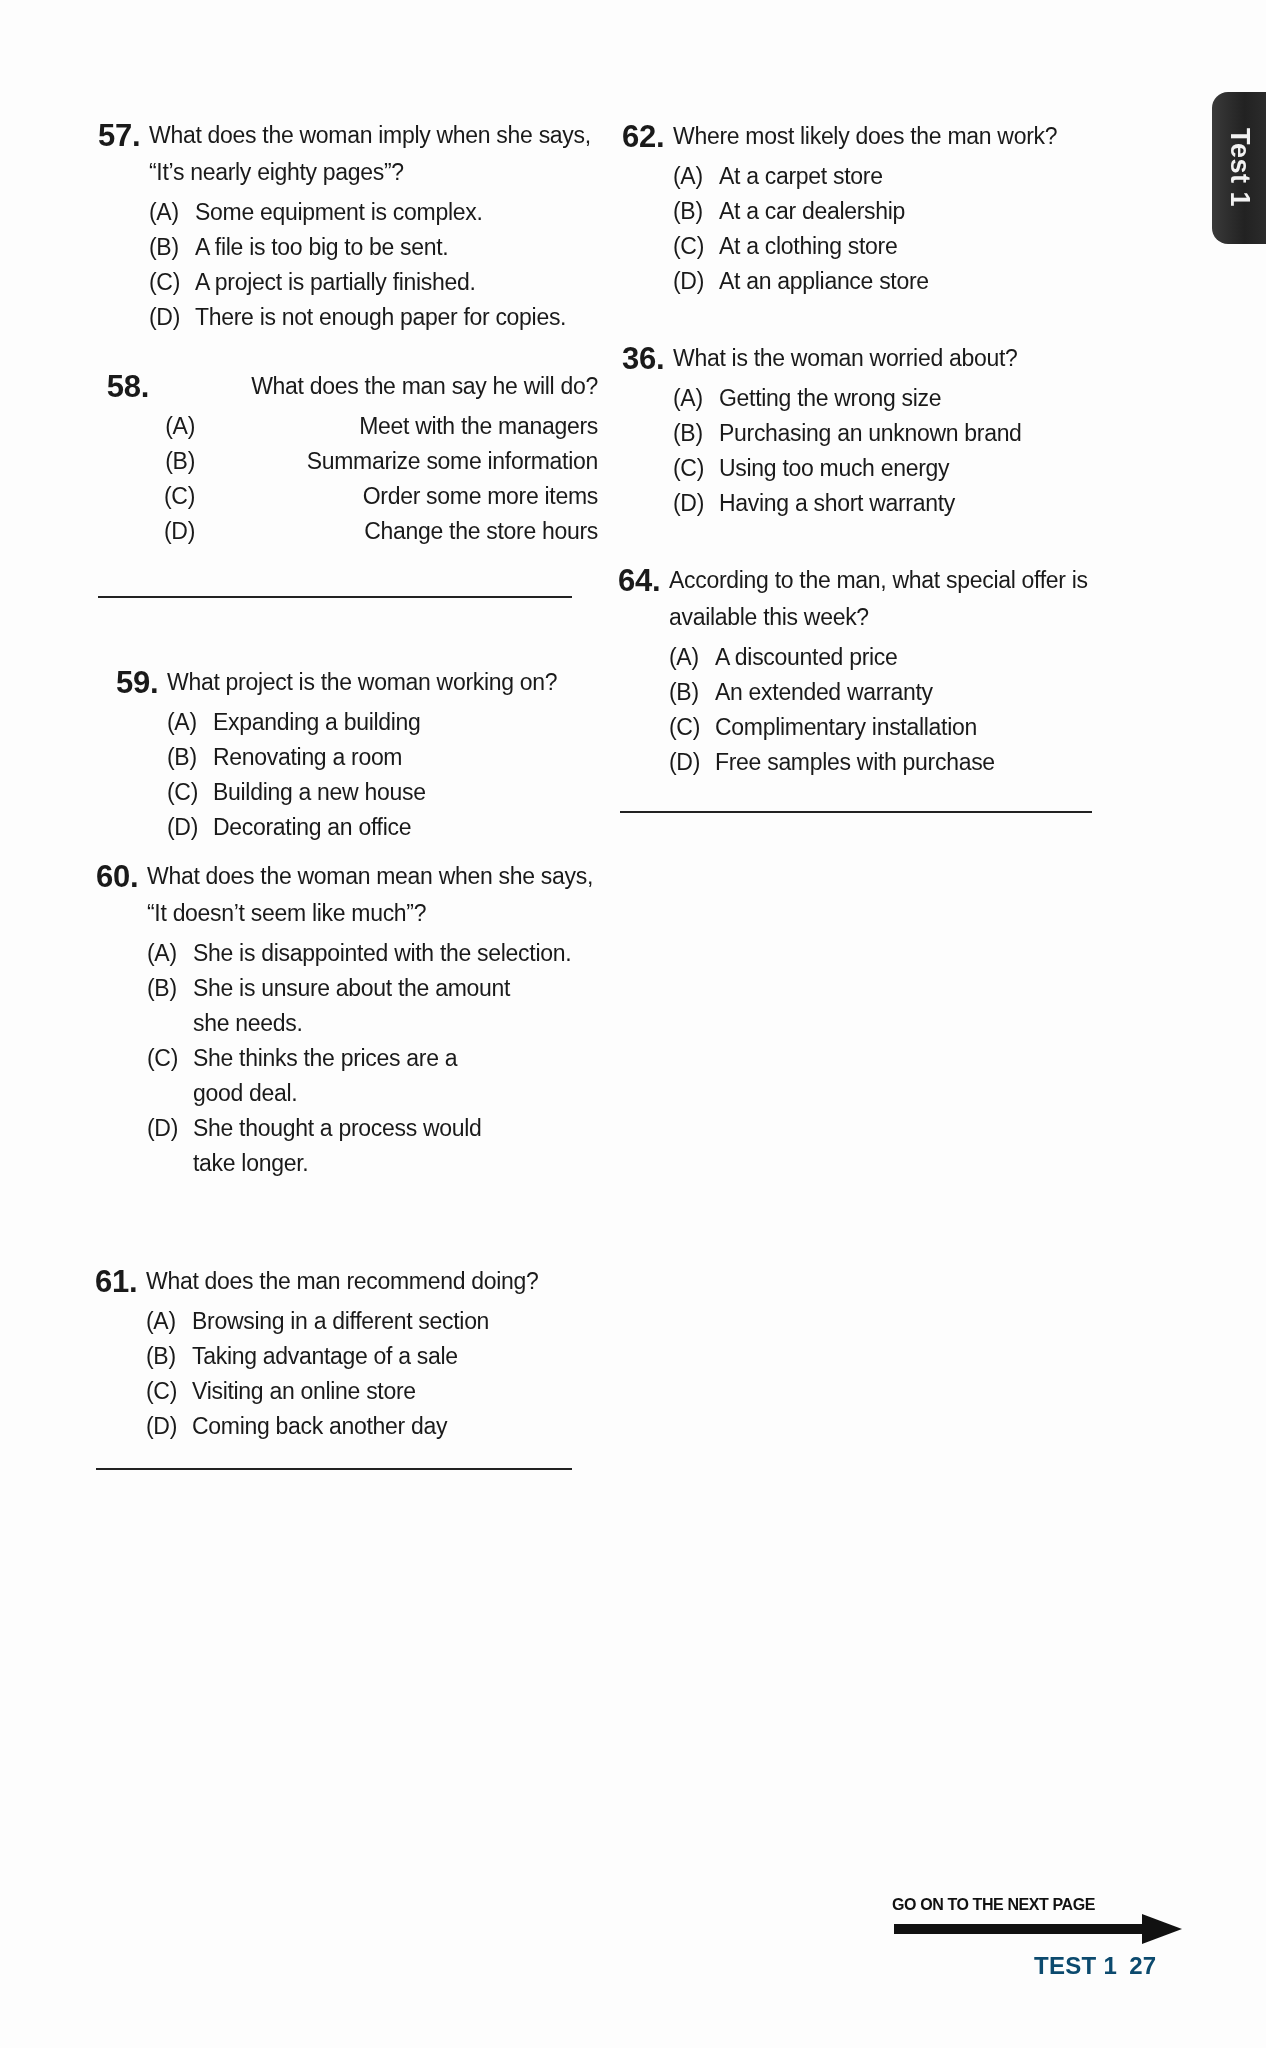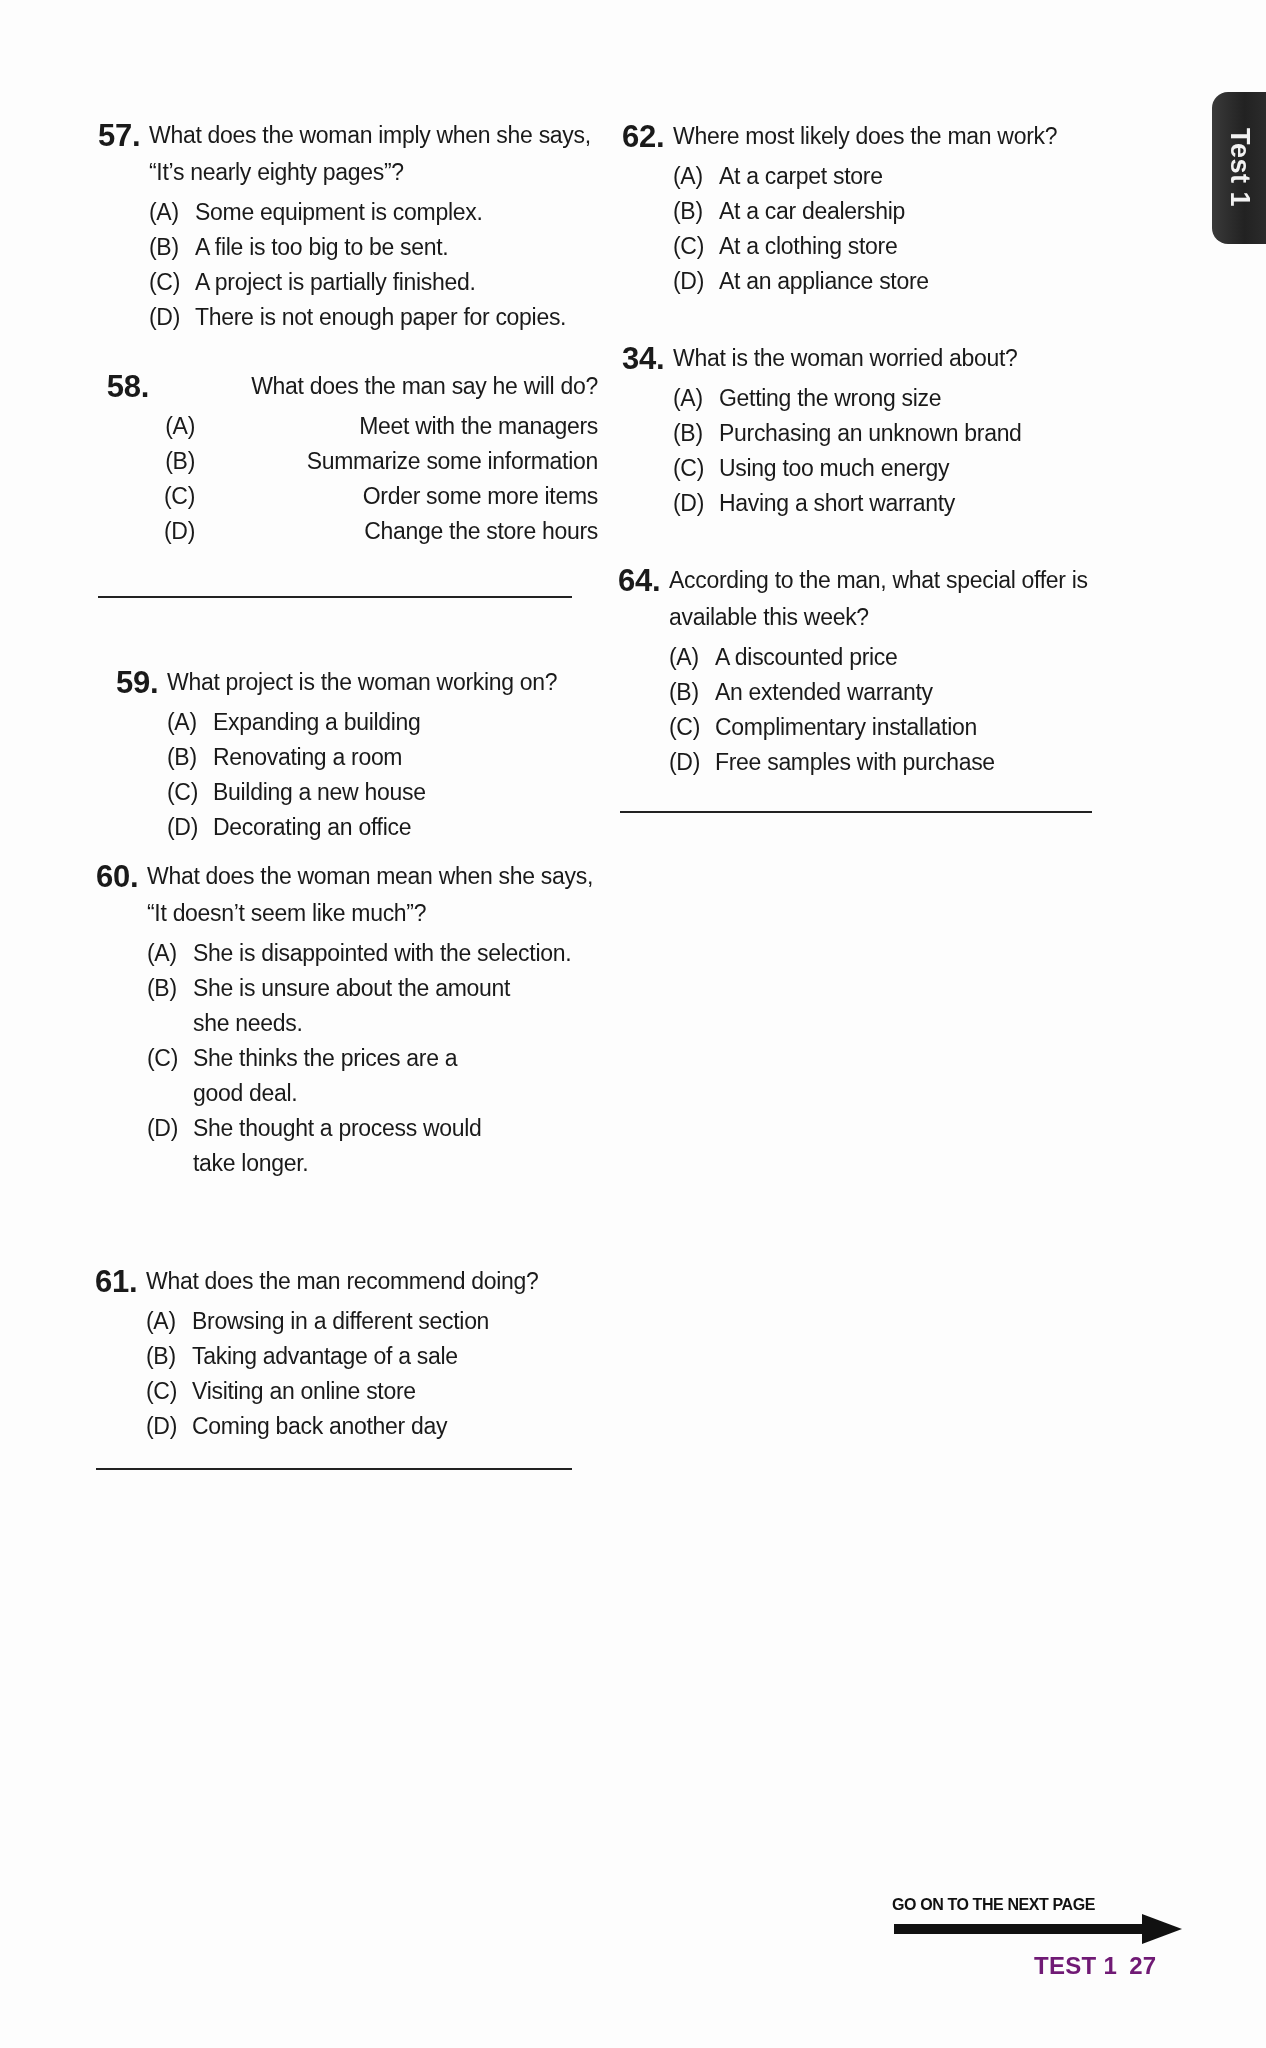--- a/index.html
+++ b/index.html
@@ -118,21 +118,21 @@
       border-top: 15px solid transparent;
       border-bottom: 15px solid transparent;
       border-left: 40px solid #111;
     }
     .footer-page {
       position: absolute;
       left: 1034px;
       top: 1952px;
       font-weight: bold;
       font-size: 24px;
-      color: #701a75;
+      color: #0c4a6e;
       letter-spacing: 0.3px;
     }
     .footer-page span + span {
       margin-left: 12px;
     }
   </style>
 </head>
 <body>
 
 <div class="page">
@@ -290,21 +290,21 @@
         </div>
       <div class="option">
           <span class="opt-letter">(D)</span>
           <span class="opt-text">At an appliance store</span>
         </div>
     </div>
   </div>
 
   <div class="question" style="left:622px; top:340px; width:480px;">
     <div class="q-stem">
-      <span class="q-num">34.</span>
+      <span class="q-num">36.</span>
       <span class="q-text">What is the woman worried about?</span>
     </div>
     <div class="q-options">
       <div class="option">
           <span class="opt-letter">(A)</span>
           <span class="opt-text">Getting the wrong size</span>
         </div>
       <div class="option">
           <span class="opt-letter">(B)</span>
           <span class="opt-text">Purchasing an unknown brand</span>

